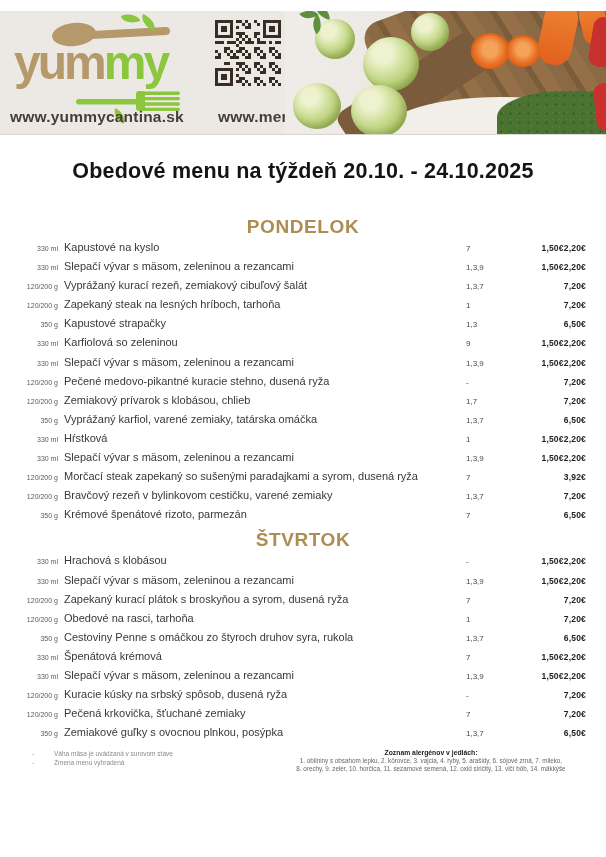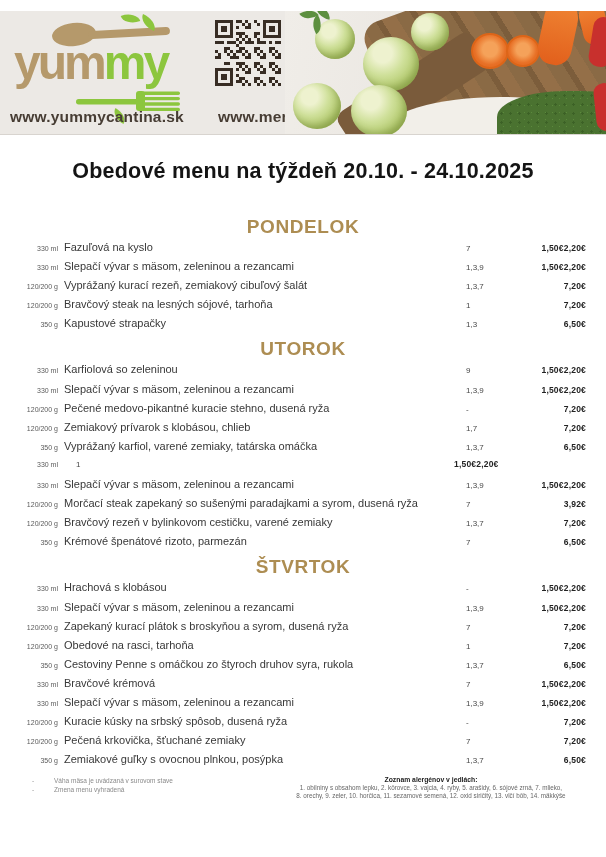--- a/index.html
+++ b/index.html
@@ -291,57 +291,56 @@
   </div>
 
   <h1 class="title">Obedové menu na týždeň 20.10. - 24.10.2025</h1>
 
   <div id="sections">
   <section class="day">
     <h2>PONDELOK</h2>
     <div class="rows">
   <div class="row">
     <span class="portion">330 ml</span>
-    <span class="dish">Fazuľová na kyslo</span>
+    <span class="dish">Kapustové na kyslo</span>
     <span class="allergen">7</span>
     <span class="price">1,50€2,20€</span>
   </div>
 
   <div class="row">
     <span class="portion">330 ml</span>
     <span class="dish">Slepačí vývar s mäsom, zeleninou a rezancami</span>
     <span class="allergen">1,3,9</span>
     <span class="price">1,50€2,20€</span>
   </div>
 
   <div class="row">
     <span class="portion">120/200 g</span>
     <span class="dish">Vyprážaný kurací rezeň, zemiakový cibuľový šalát</span>
     <span class="allergen">1,3,7</span>
     <span class="price">7,20€</span>
   </div>
 
   <div class="row">
     <span class="portion">120/200 g</span>
-    <span class="dish">Bravčový steak na lesných sójové, tarhoňa</span>
+    <span class="dish">Zapekaný steak na lesných hríboch, tarhoňa</span>
     <span class="allergen">1</span>
     <span class="price">7,20€</span>
   </div>
 
   <div class="row">
     <span class="portion">350 g</span>
     <span class="dish">Kapustové strapačky</span>
     <span class="allergen">1,3</span>
     <span class="price">6,50€</span>
   </div>
 </div>
   </section>
 
   <section class="day">
-    <h2>UTOROK</h2>
     <div class="rows">
   <div class="row">
     <span class="portion">330 ml</span>
     <span class="dish">Karfiolová so zeleninou</span>
     <span class="allergen">9</span>
     <span class="price">1,50€2,20€</span>
   </div>
 
   <div class="row">
     <span class="portion">330 ml</span>
@@ -370,20 +369,21 @@
     <span class="allergen">1,3,7</span>
     <span class="price">6,50€</span>
   </div>
 </div>
   </section>
 
   <section class="day">
     <div class="rows">
   <div class="row">
     <span class="portion">330 ml</span>
+    <span class="dish">Hŕstková</span>
     <span class="allergen">1</span>
     <span class="price">1,50€2,20€</span>
   </div>
 
   <div class="row">
     <span class="portion">330 ml</span>
     <span class="dish">Slepačí vývar s mäsom, zeleninou a rezancami</span>
     <span class="allergen">1,3,9</span>
     <span class="price">1,50€2,20€</span>
   </div>
@@ -448,21 +448,21 @@
     <span class="allergen">1,3,7</span>
     <span class="price">6,50€</span>
   </div>
 </div>
   </section>
 
   <section class="day">
     <div class="rows">
   <div class="row">
     <span class="portion">330 ml</span>
-    <span class="dish">Bravčové krémová</span>
+    <span class="dish">Špenátová krémová</span>
     <span class="allergen">7</span>
     <span class="price">1,50€2,20€</span>
   </div>
 
   <div class="row">
     <span class="portion">330 ml</span>
     <span class="dish">Slepačí vývar s mäsom, zeleninou a rezancami</span>
     <span class="allergen">1,3,9</span>
     <span class="price">1,50€2,20€</span>
   </div>

